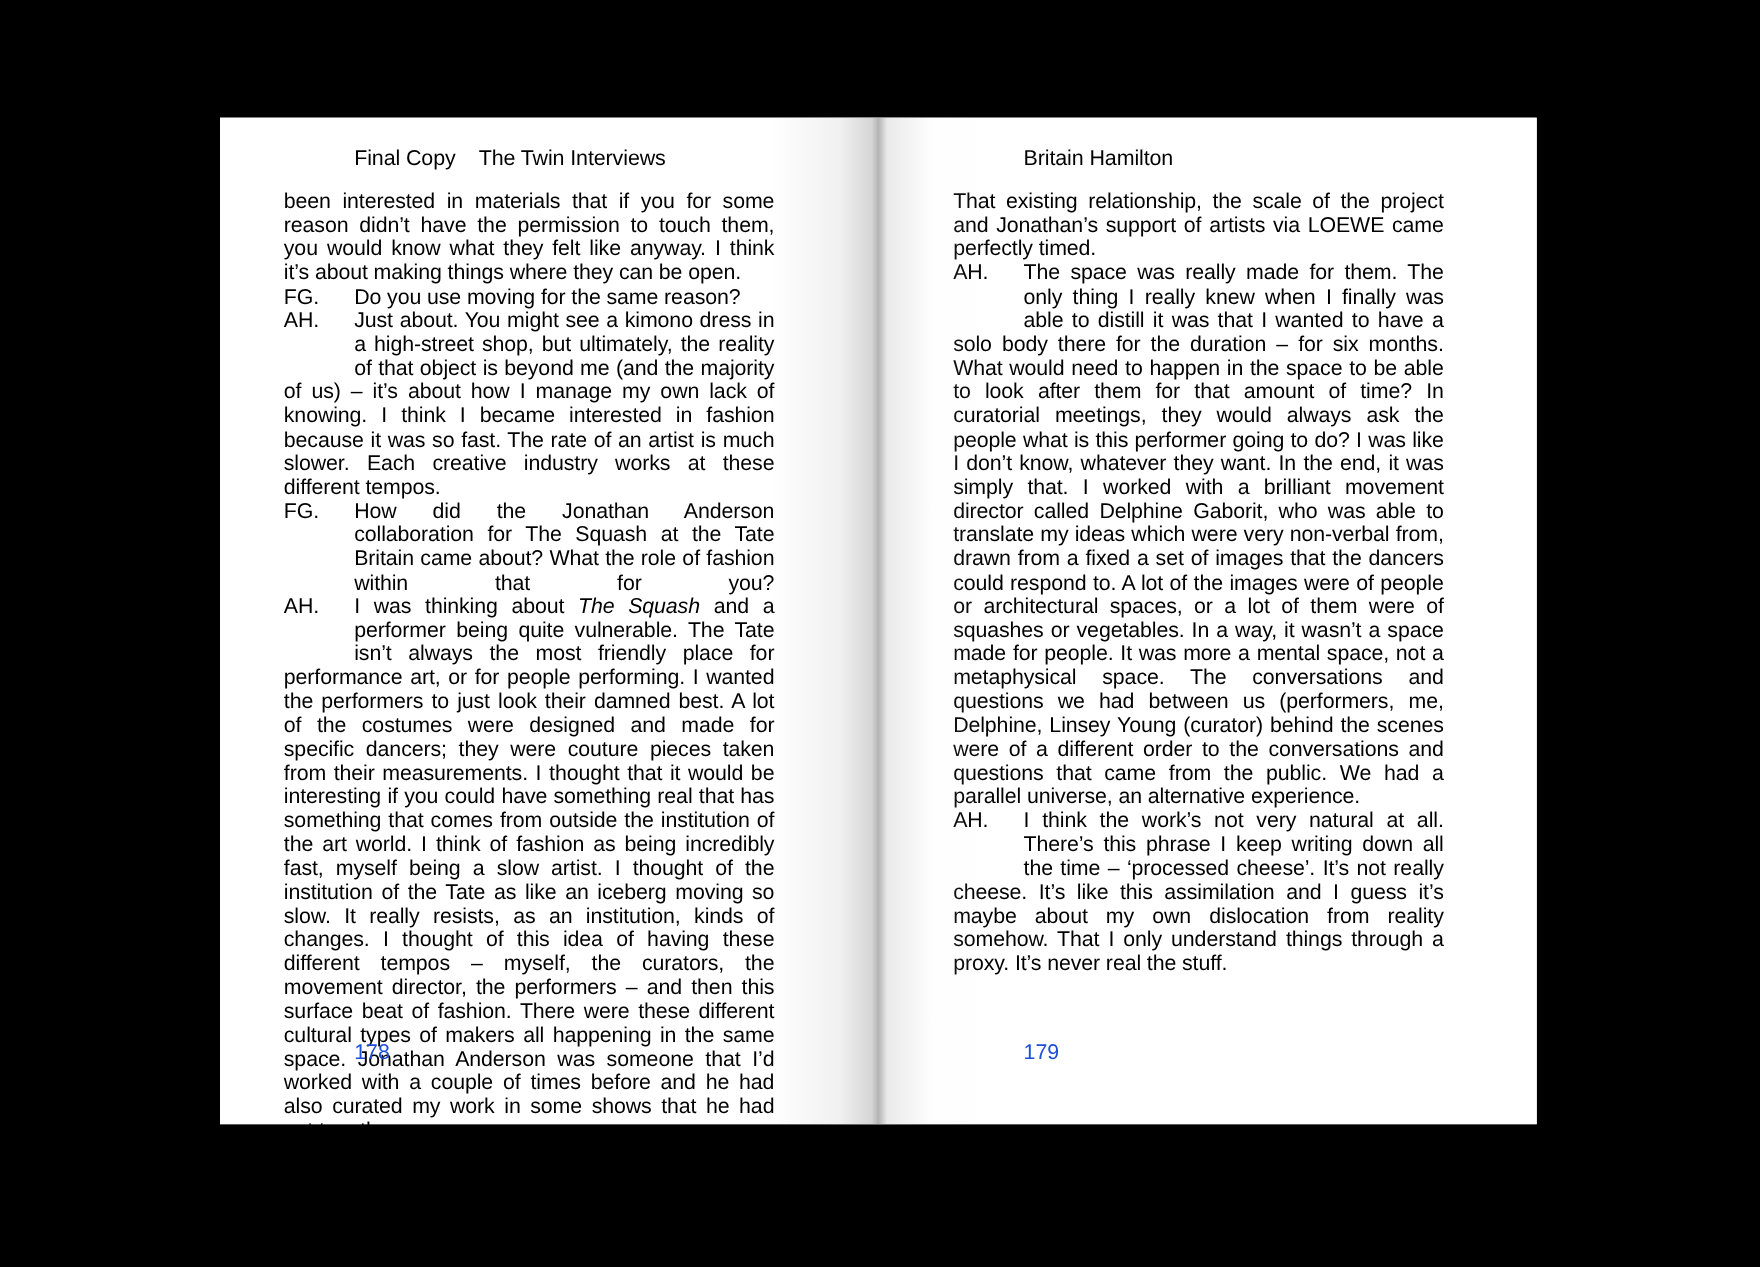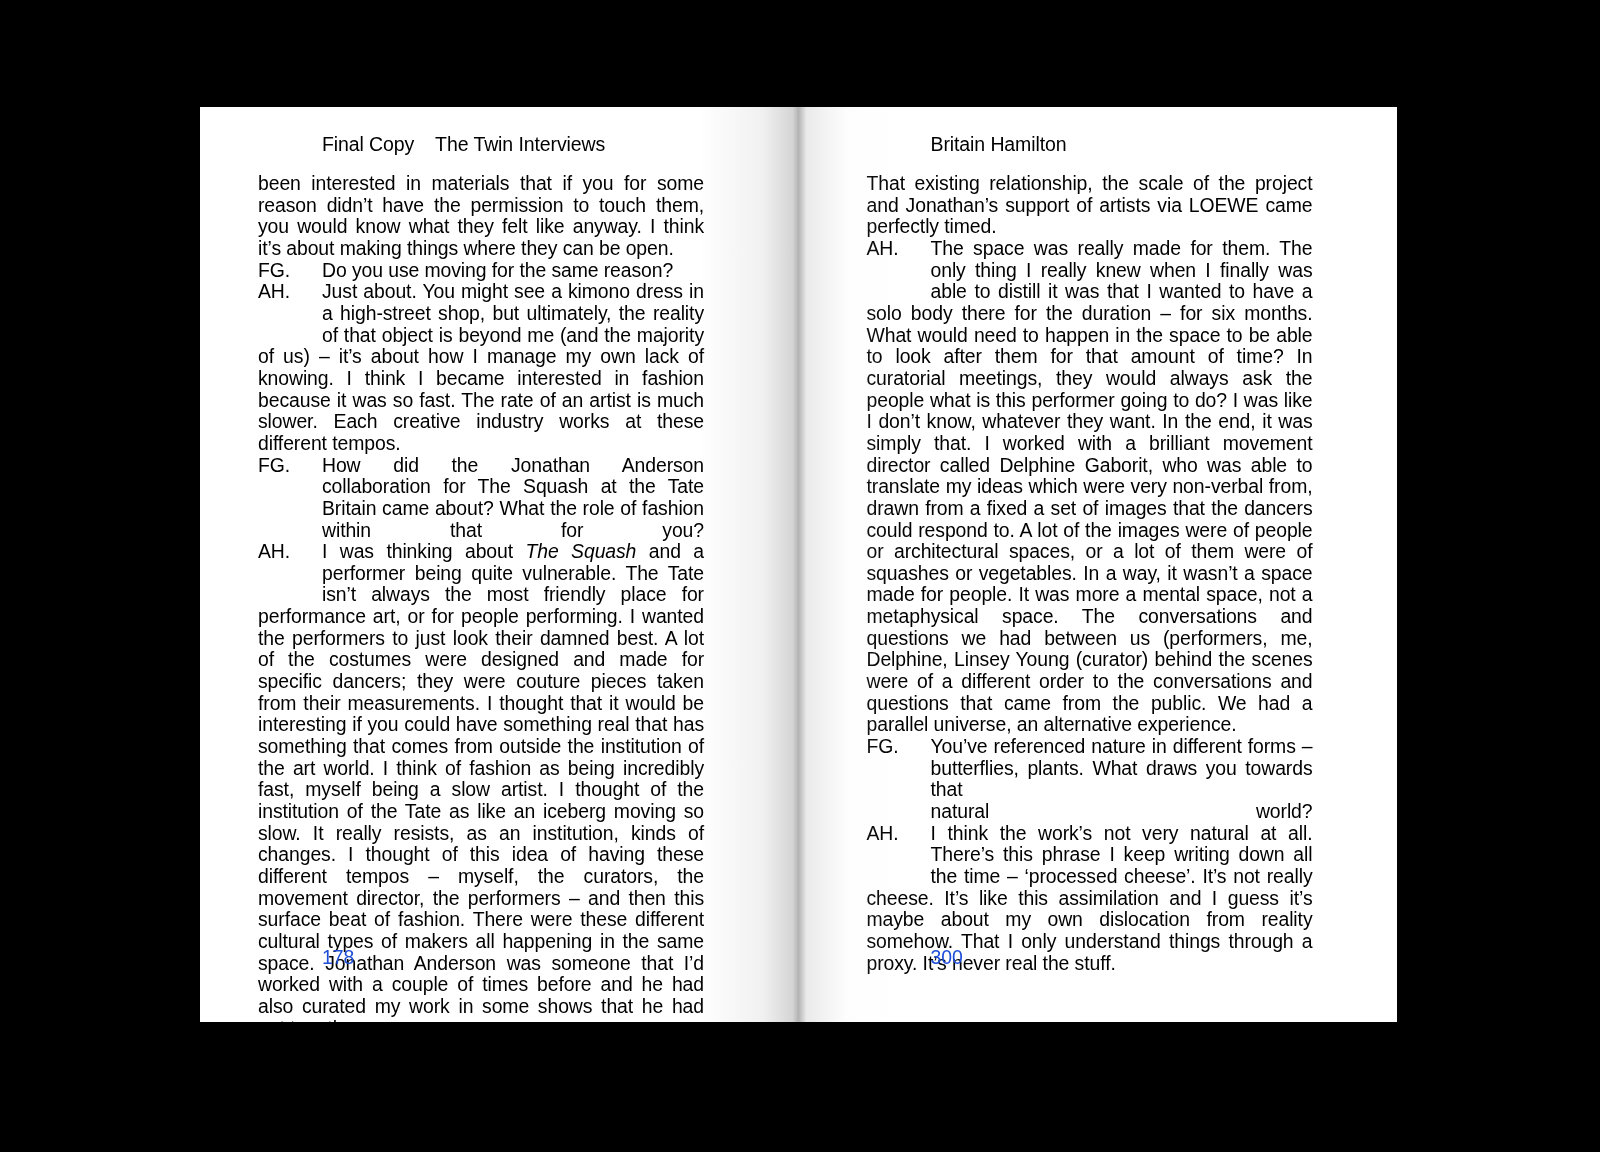--- a/index.html
+++ b/index.html
@@ -170,30 +170,26 @@
 
       <p class="body">That existing relationship, the scale of the project and Jonathan’s support of artists via LOEWE came perfectly timed.</p>
 
 
       <div class="qa">
         <span class="tag">AH.</span>
         <span class="shim l3"></span>
         <span>The space was really made for them. The only thing I really knew when I finally was able to distill it was that I wanted to have a solo body there for the duration – for six months. What would need to happen in the space to be able to look after them for that amount of time? In curatorial meetings, they would always ask the people what is this performer going to do? I was like I don’t know, whatever they want. In the end, it was simply that. I worked with a brilliant movement director called Delphine Gaborit, who was able to translate my ideas which were very non-verbal from, drawn from a fixed a set of images that the dancers could respond to. A lot of the images were of people or architectural spaces, or a lot of them were of squashes or vegetables. In a way, it wasn’t a space made for people. It was more a mental space, not a metaphysical space. The conversations and questions we had between us (performers, me, Delphine, Linsey Young (curator) behind the scenes were of a different order to the conversations and questions that came from the public. We had a parallel universe, an alternative experience.</span>
       </div>
 
-      <div class="qa ind1">
-        <span class="tag">FG.</span>
-        <span class="said just-all">You’ve referenced nature in different forms – but⁠terflies, plants. What draws you towards that<br>natural world?</span>
-      </div>
 
       <div class="qa">
         <span class="tag">AH.</span>
         <span class="shim l3"></span>
         <span class="just-all">I think the work’s not very natural at all. There’s this phrase I keep writing down all the time – ‘processed cheese’. It’s not really cheese. It’s like this assimilation and I guess it’s maybe about my own dislocation from reality somehow. That I only understand things through a proxy. It’s never real the stuff.</span>
       </div>
 
     </div>
 
-    <div class="folio">300</div>
+    <div class="folio">179</div>
   </div>
 
   <div id="gutter"></div>
 </div>
 
 </body></html>

